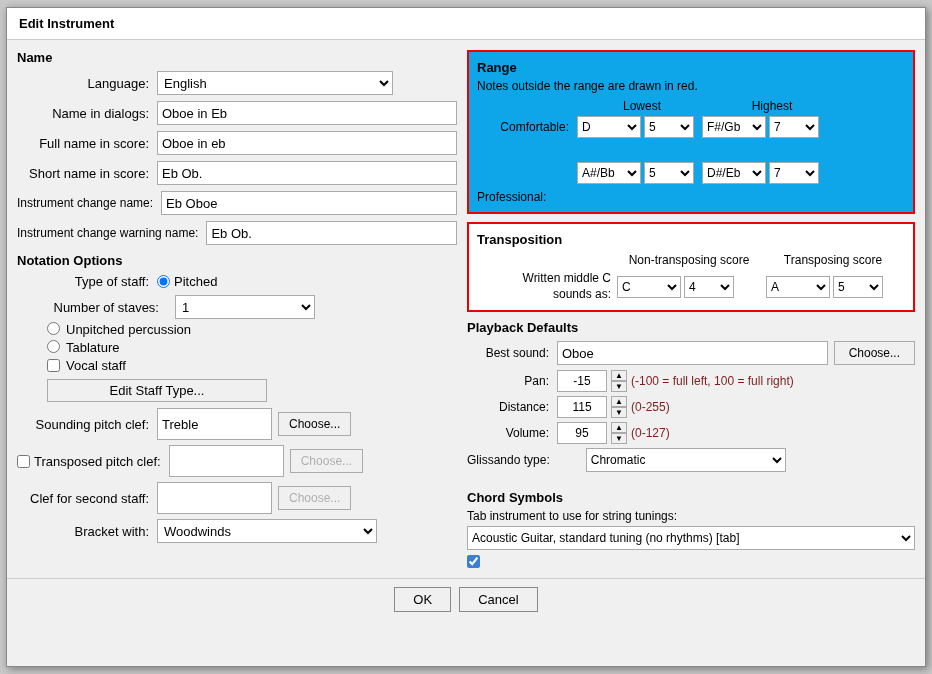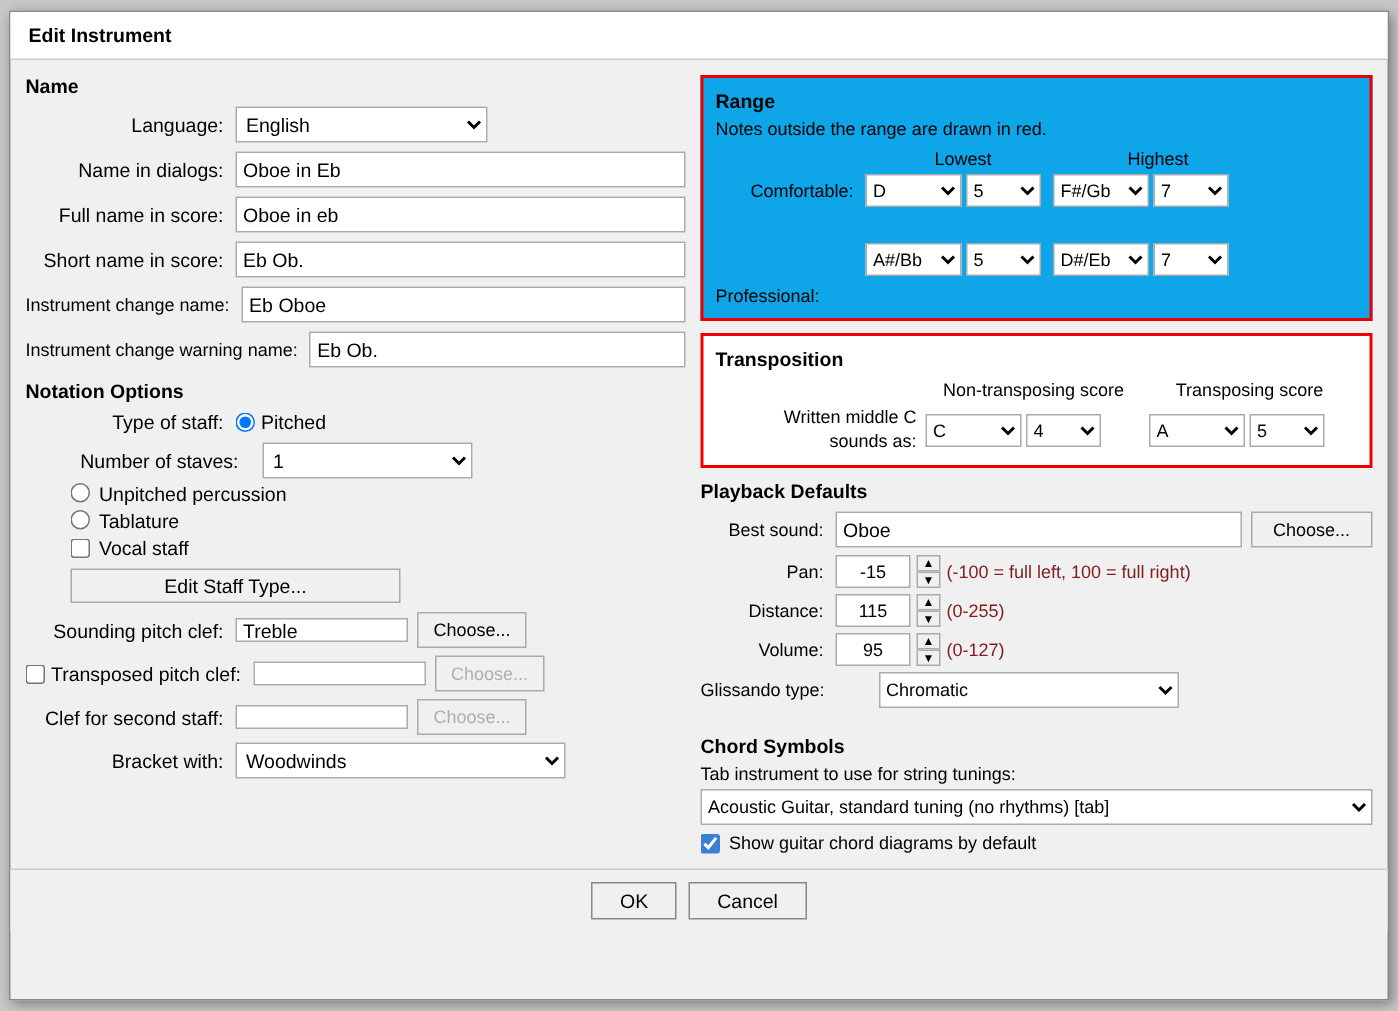--- a/index.html
+++ b/index.html
@@ -18,21 +18,21 @@
     .notation-section { margin-top: 6px; }
     .radio-row { display: flex; align-items: flex-start; margin: 3px 0 3px 30px; gap: 6px; }
     .radio-row input[type=radio] { margin: 0; }
     .checkbox-row { display: flex; align-items: center; margin: 3px 0 3px 30px; gap: 6px; }
     .staves-row { display: flex; align-items: center; margin: 3px 0 3px 30px; gap: 8px; }
     .staves-label { min-width: 120px; text-align: right; padding-right: 8px; }
     .edit-staff-btn { margin: 6px 0 6px 30px; }
     .edit-staff-btn button { padding: 3px 12px; font-size: 13px; border: 1px solid #aaa; background: #f0f0f0; cursor: pointer; width: 220px; }
     .clef-row { display: flex; align-items: center; margin-bottom: 5px; }
     .clef-label { text-align: right; min-width: 140px; padding-right: 8px; color: #000; }
-    .clef-input { width: 115px; height: 16px; border: 1px solid #aaa; padding: 2px 4px; background: #fff; font-size: 13px; }
+    .clef-input { width: 115px; height: 32px; border: 1px solid #aaa; padding: 2px 4px; background: #fff; font-size: 13px; }
     .clef-choose-btn { margin-left: 6px; padding: 2px 10px; font-size: 12px; border: 1px solid #aaa; background: #f0f0f0; cursor: pointer; height: 24px; }
     .clef-checkbox { margin-right: 4px; }
     .bracket-row { display: flex; align-items: center; margin-bottom: 5px; }
     .bracket-select { width: 220px; height: 24px; }
 
     
     .range-box { border: 2px solid #e00; padding: 8px; background: #0ea5e9; }
     .range-title { font-weight: bold; margin-bottom: 4px; }
     .range-note { margin-bottom: 6px; font-size: 12px; color: #000; }
     .range-select { width: 64px; height: 22px; border: 1px solid #aaa; background: #fff; font-size: 12px; }
@@ -84,21 +84,21 @@
 
 <div class="dialog">
   <div class="dialog-title">Edit Instrument</div>
   <div class="dialog-body">
 
     <div class="left-panel">
       <div class="section-title">Name</div>
 
       <div class="form-row">
         <span class="form-label">Language:</span>
-        <select class="form-select" style="width:168px;">
+        <select class="form-select" style="width:236px;">
           <option>English</option>
         </select>
       </div>
       <div class="form-row">
         <span class="form-label">Name in dialogs:</span>
         <input class="form-input" type="text" value="Oboe in Eb" style="">
       </div>
       <div class="form-row">
         <span class="form-label">Full name in score:</span>
         <input class="form-input" type="text" value="Oboe in eb" style="">
@@ -268,21 +268,20 @@
       </div>
 
       <div class="chord-section">
         <div class="chord-title">Chord Symbols</div>
         <div class="chord-label">Tab instrument to use for string tunings:</div>
         <select class="chord-select">
           <option selected="">Acoustic Guitar, standard tuning (no rhythms) [tab]</option>
         </select>
         <div class="chord-check-row">
           <input type="checkbox" checked="" style="">
-          <span class="chord-check-label">Show guitar chord diagrams by default</span>
         </div>
       </div>
     </div>
   </div>
   <div class="dialog-footer">
     <button class="footer-btn">OK</button>
     <button class="footer-btn">Cancel</button>
   </div>
 </div>
 

